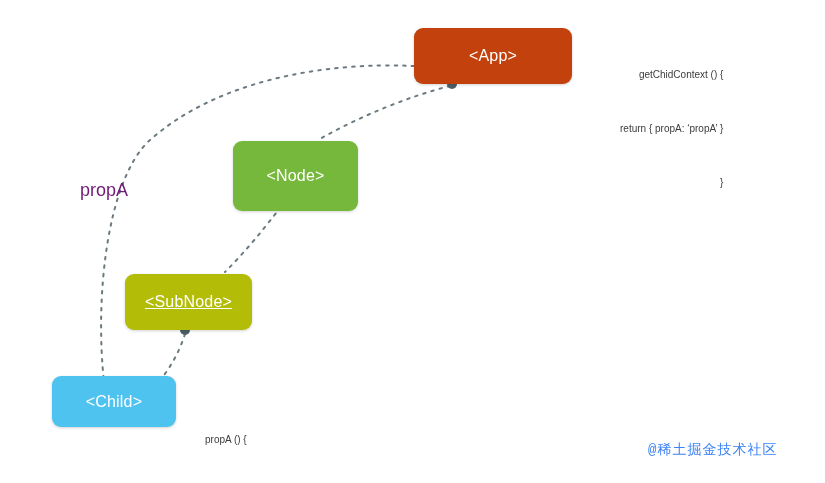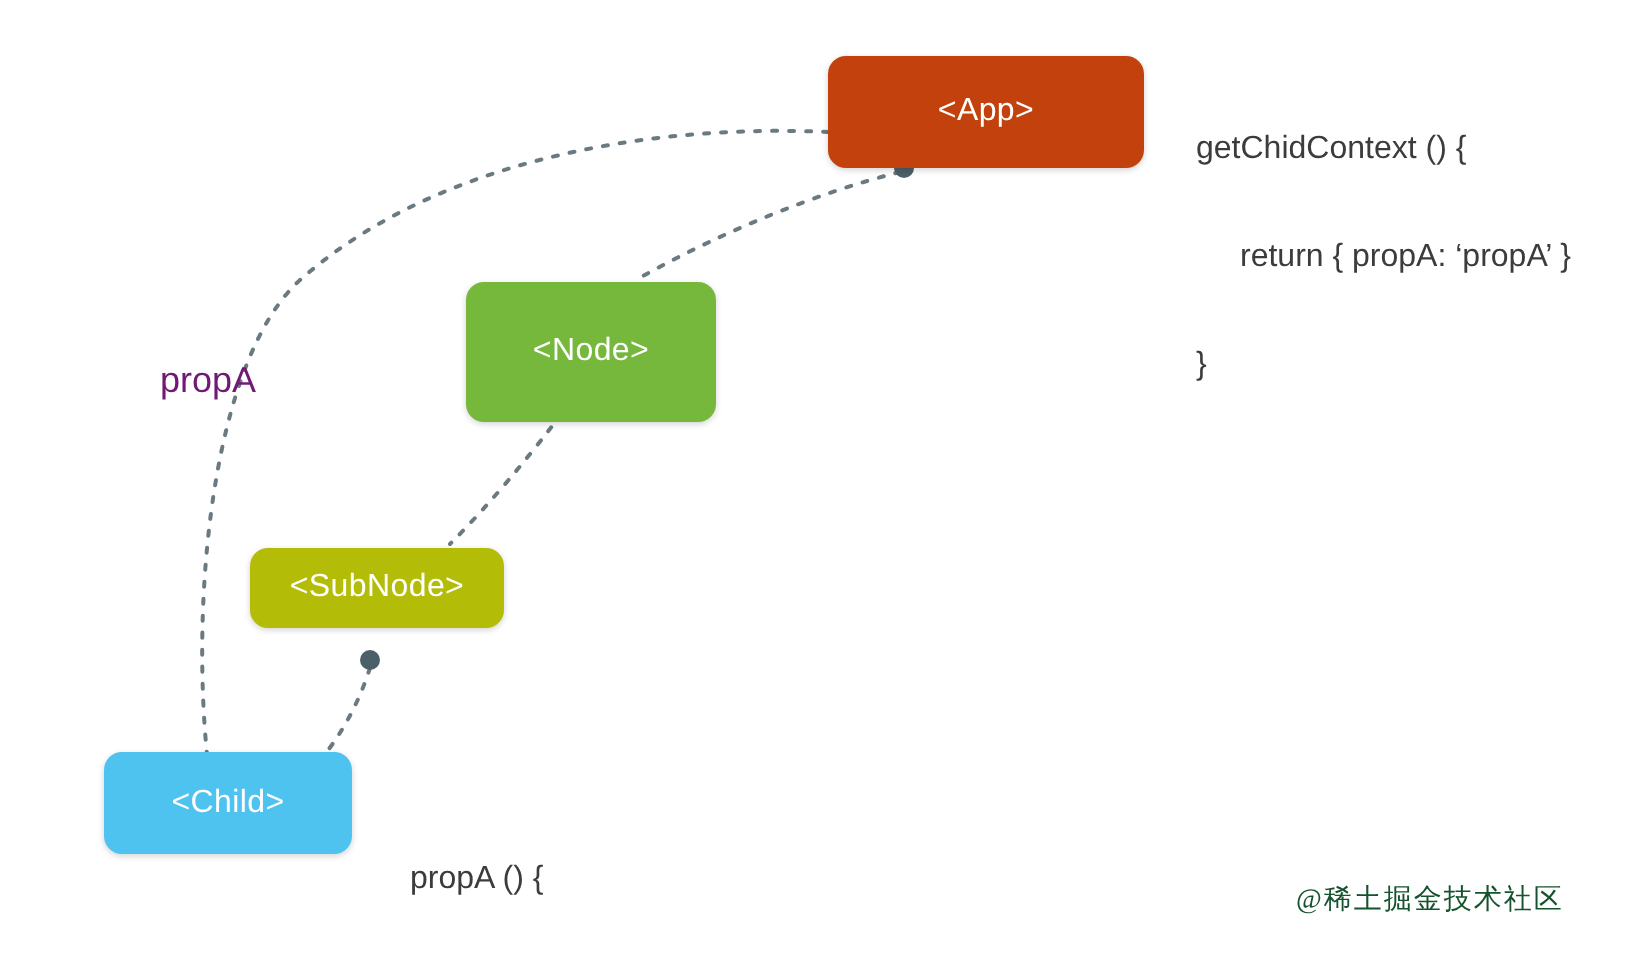--- a/index.html
+++ b/index.html
@@ -49,37 +49,39 @@
     left: 233px;
     top: 141px;
     width: 125px;
     height: 70px;
     background: #76b83c;
   }
   #node-subnode {
     left: 125px;
     top: 274px;
     width: 127px;
-    height: 40px;
+    height: 56px;
     background: #b3bd08;
+    text-decoration: underline;
   }
   #node-child {
     left: 52px;
     top: 376px;
     width: 124px;
     height: 51px;
     background: #4fc3f0;
   }
   .code-block {
     position: absolute;
     color: #3c3c3c;
-    font-size: 16px;
+    font-size: 10px;
     line-height: 18px;
     white-space: pre;
     font-family: "Liberation Sans", sans-serif;
+    text-align: right;
   }
   #code-app {
     left: 598px;
     top: 30px;
   }
   #code-child {
     left: 205px;
     top: 395px;
   }
   .code-line {
@@ -92,24 +94,24 @@
     position: absolute;
     left: 80px;
     top: 180px;
     color: #701a75;
     font-size: 18px;
   }
   #watermark {
     position: absolute;
     left: 648px;
     top: 441px;
-    color: #14532d;
+    color: #3b82f6;
     font-size: 14px;
     letter-spacing: 1px;
-    font-family: Liberation Serif, serif;
+    font-family: Liberation Mono, monospace;
   }
 </style>
 </head>
 <body>
 
 <div id="canvas">
 
   <svg id="edges" viewBox="0 0 825 483" xmlns="http://www.w3.org/2000/svg">
     <defs>
       <marker id="arrow-head" markerWidth="9" markerHeight="9" refX="4.2" refY="4.3" orient="auto" markerUnits="userSpaceOnUse">

